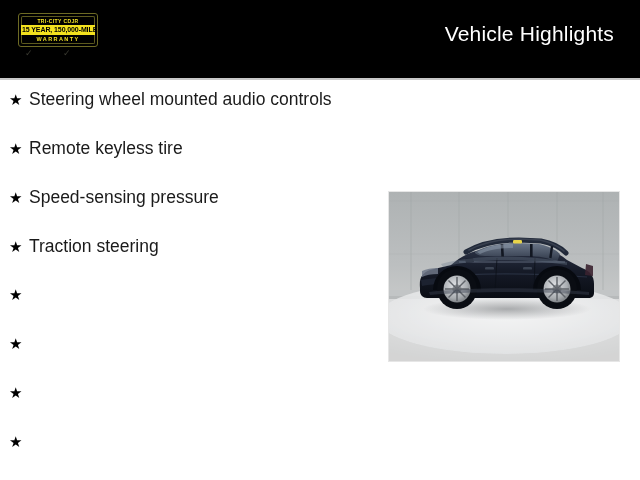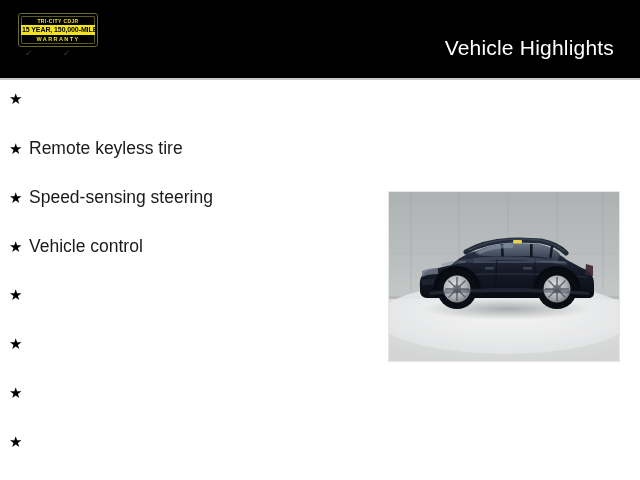--- a/index.html
+++ b/index.html
@@ -30,21 +30,21 @@
     position: absolute;
     left: 0;
     top: 78px;
     width: 640px;
     height: 2px;
     background: #c9c9c9;
   }
   .header-title {
     position: absolute;
     right: 26px;
-    top: 36px;
+    top: 22px;
     color: #ffffff;
     font-size: 21px;
     line-height: 24px;
     letter-spacing: 0.2px;
     white-space: nowrap;
   }
 
   
   .badge {
     position: absolute;
@@ -171,32 +171,33 @@
 <div class="badge-checks">
   <span class="badge-check c1">✓</span>
   <span class="badge-check c2">✓</span>
 </div>
 
 <div class="header-title">Vehicle Highlights</div>
 
 <ul class="features">
   <li class="feature">
     <span class="feature-bullet">★</span>
+    <span class="feature-label">Steering wheel mounted audio controls</span>
   </li>
   <li class="feature">
     <span class="feature-bullet">★</span>
     <span class="feature-label">Remote keyless tire</span>
   </li>
   <li class="feature">
     <span class="feature-bullet">★</span>
-    <span class="feature-label">Speed-sensing steering</span>
-  </li>
-  <li class="feature">
-    <span class="feature-bullet">★</span>
-    <span class="feature-label">Vehicle control</span>
+    <span class="feature-label">Speed-sensing pressure</span>
+  </li>
+  <li class="feature">
+    <span class="feature-bullet">★</span>
+    <span class="feature-label">Traction steering</span>
   </li>
   <li class="feature">
     <span class="feature-bullet">★</span>
   </li>
   <li class="feature">
     <span class="feature-bullet">★</span>
   </li>
   <li class="feature">
     <span class="feature-bullet">★</span>
   </li>

